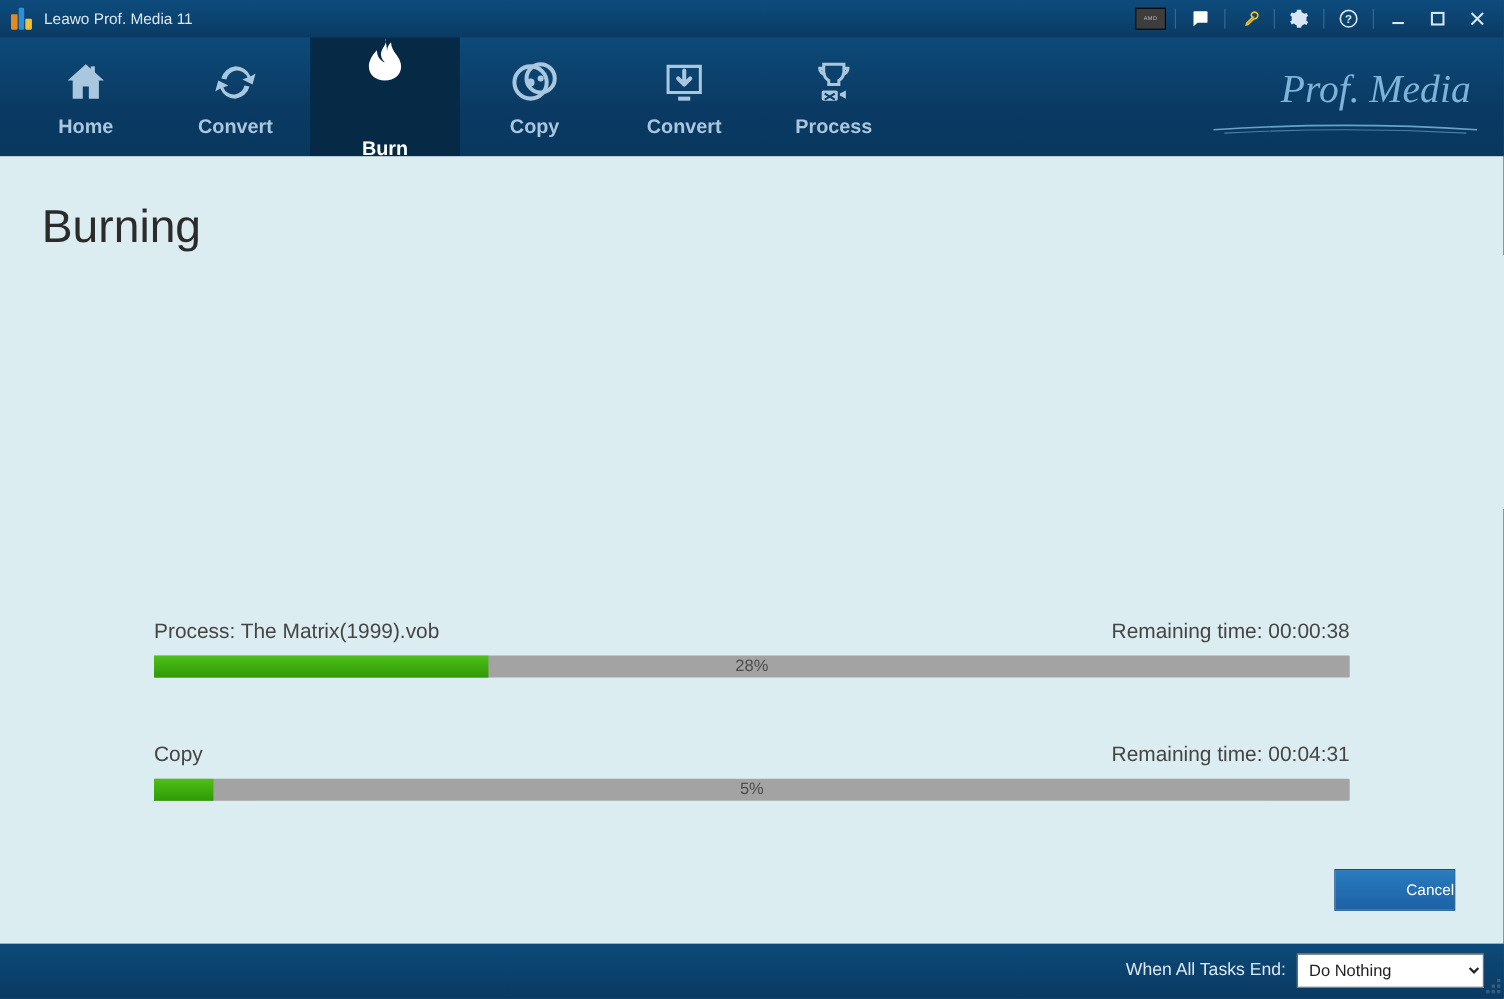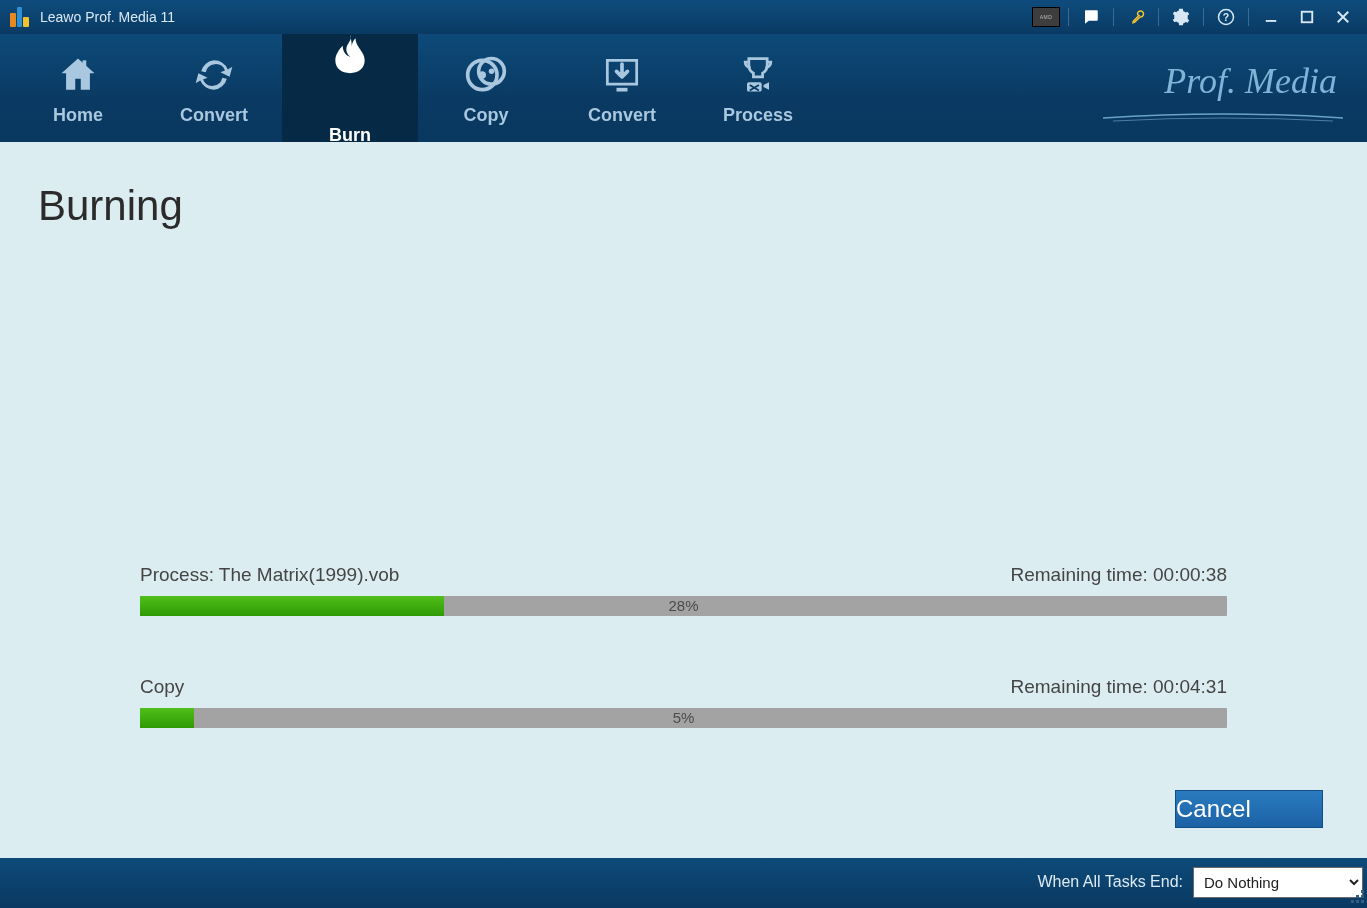--- a/index.html
+++ b/index.html
@@ -93,34 +93,34 @@
     position:absolute; left:0; top:0; bottom:0;
     background: linear-gradient(#4fbf19, #2f9a06);
   }
   .progress-pct {
     position:absolute; width:100%; text-align:center; top:0; line-height:20px;
     font-size: 15px; color:#4c4c4c;
   }
 
   .cancel-btn {
     position:absolute; right:44px; bottom:30px;
-    width:148px; height:38px;
+    width:110px; height:38px;
     background: linear-gradient(#2a7bc0, #1c62a4);
     border:1px solid #0f4e86;
-    color:#fff; font-size:24px;
-    display:flex; align-items:center; justify-content:flex-start;
+    color:#fff; font-size:14px;
+    display:flex; align-items:center; justify-content:flex-end;
     cursor:pointer;
   }
 
   
   .footer {
     height: 48px;
     background: linear-gradient(#0d4a79, #0a3a63);
     display:flex; align-items:center; justify-content:flex-end;
-    padding-right:4px;
+    padding-right:18px;
     color:#dce9f2; font-size:16px;
     position: relative;
   }
   .footer label { margin-right:10px; }
   .footer select {
     width:170px; height:31px; font-size:15px;
     background:#fff; color:#222; border:1px solid #6a6a6a;
     padding:0 6px;
   }
   .resize-grip {

